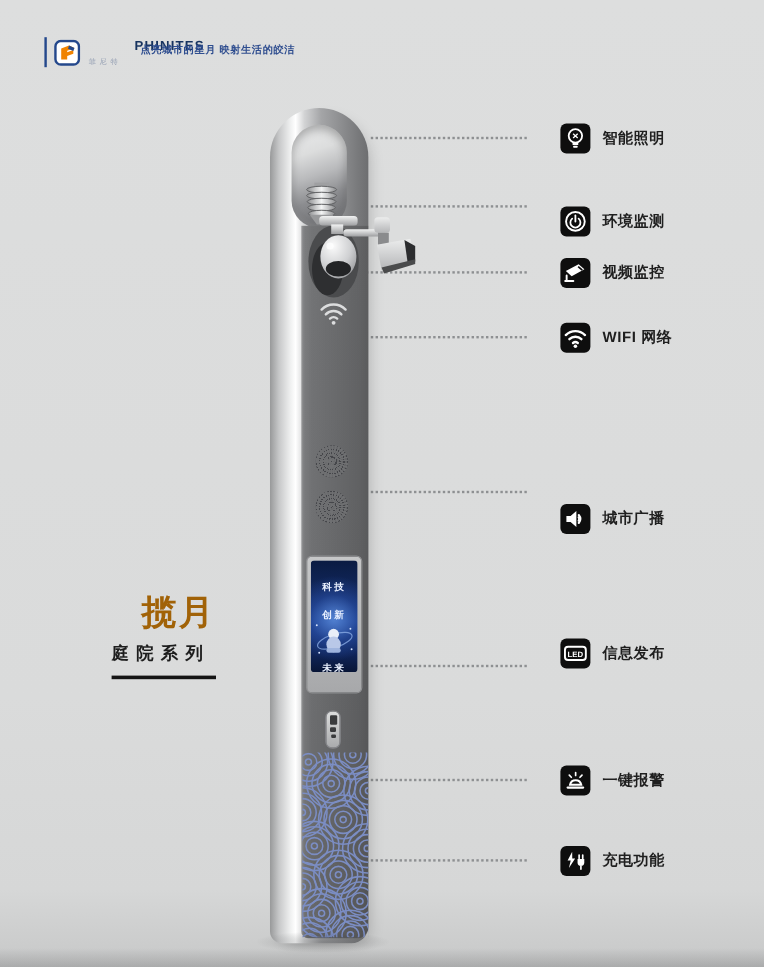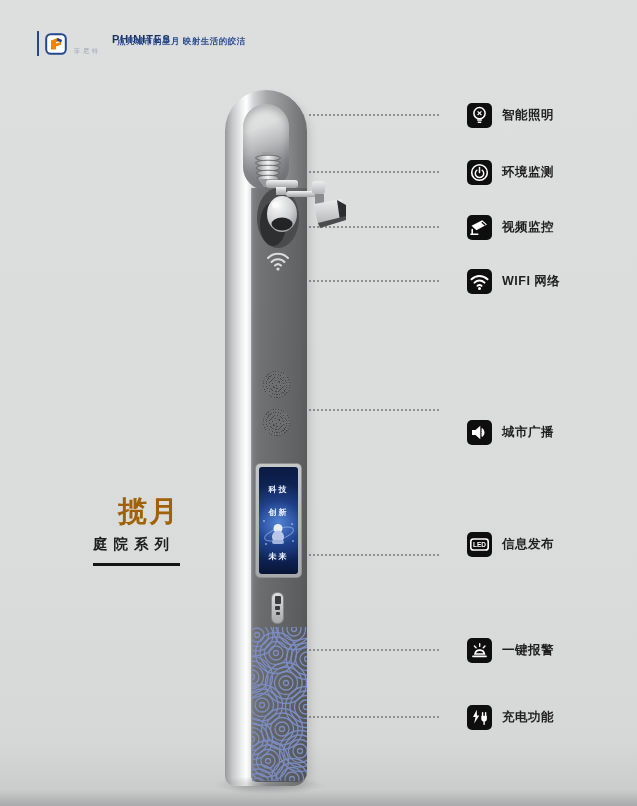--- a/index.html
+++ b/index.html
@@ -35,21 +35,21 @@
                linear-gradient(180deg,#737476 0%,#6e6f71 60%,#656668 100%);
     box-shadow:inset 2px 0 2px -1px rgba(255,255,255,.25);}
   #camera-assembly{left:256px;top:178px;width:92px;height:72px;}
   #pole-wifi{left:265px;top:251px;width:26px;height:20px;opacity:.92;}
   .grille{left:263px;width:27px;height:27px;border-radius:50%;
     background:
       repeating-conic-gradient(#6f7072 0 6deg,rgba(0,0,0,0) 6deg 12deg),
       repeating-radial-gradient(circle at 50% 50%,#45464a 0 1.1px,rgba(0,0,0,0) 1.1px 3.2px);}
   #screen{left:255px;top:463px;width:47px;height:115px;border-radius:5px;
     background:linear-gradient(180deg,#c6c7c8,#a7a8aa);border:1px solid #8e8f91;box-sizing:border-box;}
-  #screen-inner{position:absolute;left:3px;top:3px;width:39px;height:107px;border-radius:3px;overflow:hidden;
+  #screen-inner{position:absolute;left:3px;top:3px;width:39px;height:93px;border-radius:3px;overflow:hidden;
     background:
       radial-gradient(circle at 50% 52%,rgba(92,142,224,.85) 0%,rgba(44,84,176,.45) 38%,rgba(10,25,70,0) 68%),
       linear-gradient(180deg,#0a1b42 0%,#12295f 30%,#1d3f8a 55%,#0f2356 85%,#081536 100%);}
   .s-line{position:absolute;width:100%;text-align:center;font-size:8px;font-weight:700;letter-spacing:2px;color:#eaf1ff;}
   #s1{top:17px;} #s2{top:40px;} #s3{top:84px;}
   #astro{position:absolute;left:0;top:50px;width:39px;height:34px;}
   #btn-panel{left:271px;top:592px;width:13px;height:32px;border-radius:6px;
     background:linear-gradient(180deg,#dcdddd,#a9aaac);border:1px solid #85868a;box-sizing:border-box;
     display:flex;flex-direction:column;align-items:center;gap:2px;padding-top:3px;}
   #btn-panel span{display:block;background:#3a3b3d;border-radius:1px;}
@@ -218,21 +218,21 @@
   <span class="f-icon">
     <svg viewBox="0 0 25 25">
       <circle cx="12.5" cy="10.2" r="5.6" fill="none" stroke="#fff" stroke-width="1.5"></circle>
       <path d="M10.6 8.4l3.8 3.6M14.4 8.4l-3.8 3.6" stroke="#fff" stroke-width="1.1"></path>
       <path d="M10.7 17h3.6M11.3 19.3h2.4" stroke="#fff" stroke-width="1.5" stroke-linecap="round"></path>
     </svg>
   </span>
   <span class="f-label">智能照明</span>
 </div>
 
-<div class="abs feature" style="top:160px">
+<div class="abs feature" style="top:172px">
   <span class="f-icon">
     <svg viewBox="0 0 25 25">
       <circle cx="12.5" cy="12.5" r="7.8" fill="none" stroke="#fff" stroke-width="1.6"></circle>
       <path d="M9.8 10.2a4.2 4.2 0 1 0 5.4 0" fill="none" stroke="#fff" stroke-width="1.5" stroke-linecap="round"></path>
       <path d="M12.5 7.6v5" stroke="#fff" stroke-width="1.5" stroke-linecap="round"></path>
     </svg>
   </span>
   <span class="f-label">环境监测</span>
 </div>
 

